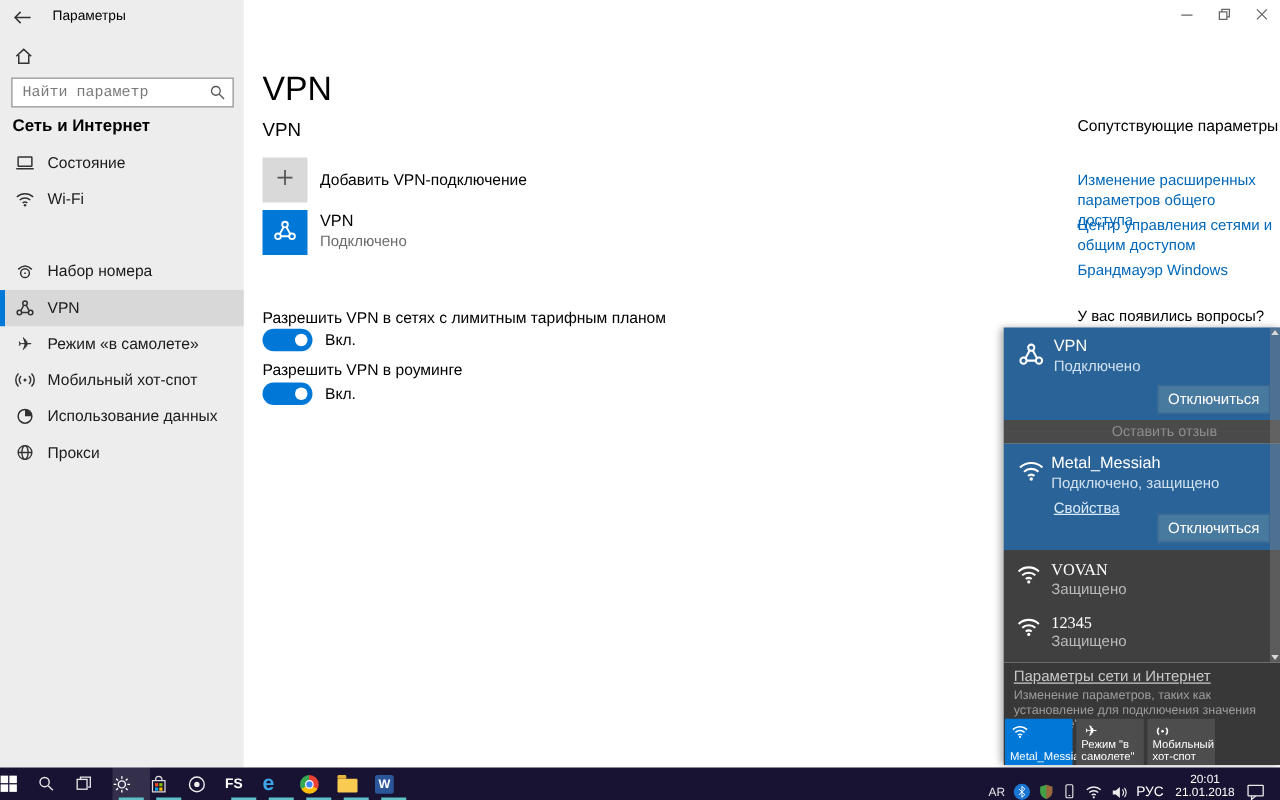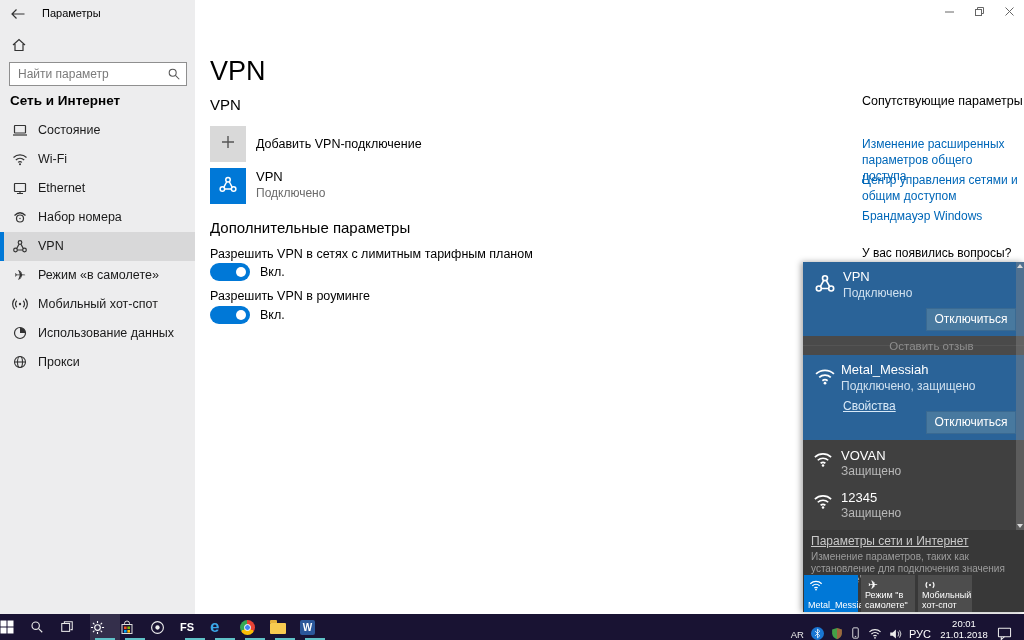--- a/index.html
+++ b/index.html
@@ -11,21 +11,21 @@
   .titlebar-left { position:absolute; left:0; top:0; width:195px; height:30px; z-index:3; }
   .back-btn { position:absolute; left:10px; top:6px; width:18px; height:16px; color:#333; }
   .win-title { position:absolute; left:42px; top:7px; font-size:11px; color:#000; }
   .win-controls { position:absolute; right:0; top:0; height:22px; display:flex; z-index:3; }
   .win-ctl { width:30px; height:22px; display:flex; align-items:center; justify-content:center; color:#666; }
 
   
   .sidebar { position:absolute; left:0; top:0; width:195px; height:614px; background:#ededee; }
   .home-icon { position:absolute; left:11px; top:37px; color:#333; }
   .search-box { position:absolute; left:9px; top:62px; width:178px; height:24px; background:#fff; border:1px solid #8f8f8f; }
-  .search-box input { position:absolute; left:0; top:0; width:152px; height:22px; border:none; outline:none; padding-left:8px; font-size:12px; font-family:Liberation Sans, sans-serif; color:#333; background:transparent; }
+  .search-box input { position:absolute; left:0; top:0; width:152px; height:22px; border:none; outline:none; padding-left:8px; font-size:12px; font-family:Liberation Mono, monospace; color:#333; background:transparent; }
   .search-box input::placeholder { color:#7a7a7a; }
   .search-glyph { position:absolute; right:5px; top:4px; color:#555; }
   .sb-section { position:absolute; left:10px; top:93px; font-size:13.5px; font-weight:700; color:#000; }
   .sb-item { position:absolute; left:0; width:195px; height:29px; font-size:12.5px; color:#1a1a1a; cursor:default; }
   .sb-item .sb-icon { position:absolute; left:12px; top:6px; width:16px; height:16px; color:#333; }
   .sb-item .sb-label { position:absolute; left:38px; top:7px; }
   .sb-item.selected { background:rgba(0,0,0,0.085); }
   .sb-item.selected::before { content:""; position:absolute; left:0; top:0; width:4px; height:29px; background:#0078d7; }
   .glyph-air { font-size:14px; line-height:16px; text-align:center; display:block; }
 
@@ -54,21 +54,21 @@
   .fo-wifi { position:absolute; left:0; top:93px; width:221px; height:85px; background:#2a6398; }
   .fo-list { position:absolute; left:0; top:178px; width:221px; height:90px; background:#404040; }
   .fo-bottom { position:absolute; left:0; top:268px; width:223px; height:82px; background:#383838; }
   .fo-icon { position:absolute; left:11px; top:10px; width:22px; height:22px; color:#fff; }
   .fo-name { position:absolute; left:40px; top:7px; font-size:13px; color:#fff; }
   .fo-status { position:absolute; left:40px; top:24px; font-size:12px; color:#cfe0ef; }
   .fo-props { position:absolute; left:40px; top:44px; font-size:12px; color:#d8e9f7; text-decoration:underline; cursor:pointer; }
   .fo-btn { position:absolute; right:8px; bottom:5px; width:90px; height:23px; background:#48799f; border:1px solid #3a6a92; color:#fff; font-size:12px; text-align:center; line-height:21px; cursor:pointer; }
   .fo-net { position:absolute; left:0; width:221px; height:42px; }
   .fo-net .fo-icon { top:5px; width:20px; height:20px; }
-  .fo-net .fo-name { top:4px; }
+  .fo-net .fo-name { top:4px;font-family:Liberation Serif, serif; }
   .fo-net .fo-status { top:20px; color:#b9b9b9; }
   .fo-link { position:absolute; left:8px; top:4px; font-size:12px; color:#c9c9c9; text-decoration:underline; cursor:pointer; }
   .fo-desc { position:absolute; left:8px; top:21px; width:208px; font-size:10px; line-height:11.5px; color:#9d9d9d; }
   .fo-tiles { position:absolute; left:1px; top:45px; display:flex; gap:3px; }
   .fo-tile { position:relative; width:54px; height:37px; background:#4d4d4d; }
   .fo-tile.active { background:#0078d7; }
   .fo-tile .t-icon { position:absolute; left:5px; top:3px; width:14px; height:14px; color:#fff; }
   .fo-tile .t-label { position:absolute; left:4px; right:2px; bottom:2px; font-size:9px; line-height:9.5px; color:#fff; }
   .fo-scroll { position:absolute; right:0; top:0; width:8px; height:268px; background:rgba(135,135,135,0.4); }
   .fo-scroll .arr-up { position:absolute; top:2px; left:1px; width:0; height:0; border-left:3px solid transparent; border-right:3px solid transparent; border-bottom:4px solid #d8d8d8; }
@@ -154,27 +154,20 @@
         </svg></span>
     <span class="sb-label">Состояние</span>
   </div>
   <div class="sb-item" style="top:145px">
     <span class="sb-icon"><svg width="16" height="16" viewBox="0 0 16 16" fill="none" stroke="currentColor" stroke-width="1.2">
           <path d="M1.5 6.5a9.5 9.5 0 0 1 13 0M3.8 9a6.3 6.3 0 0 1 8.4 0M6.1 11.4a3.1 3.1 0 0 1 3.8 0"></path>
           <circle cx="8" cy="13.2" r="1" fill="currentColor" stroke="none"></circle>
         </svg></span>
     <span class="sb-label">Wi-Fi</span>
   </div>
-  <div class="sb-item" style="top:174px">
-    <span class="sb-icon"><svg width="16" height="16" viewBox="0 0 16 16" fill="none" stroke="currentColor" stroke-width="1.2">
-          <rect x="2.5" y="3.5" width="11" height="8" rx="0.5"></rect>
-          <path d="M8 11.5v2M5 13.5h6"></path>
-        </svg></span>
-    <span class="sb-label">Ethernet</span>
-  </div>
   <div class="sb-item" style="top:203px">
     <span class="sb-icon"><svg width="16" height="16" viewBox="0 0 16 16" fill="none" stroke="currentColor" stroke-width="1.2">
           <path d="M2.5 6.5c3.5-3.5 7.5-3.5 11 0"></path>
           <circle cx="8" cy="9.5" r="3.5"></circle>
           <circle cx="8" cy="9.5" r="0.7" fill="currentColor" stroke="none"></circle>
         </svg></span>
     <span class="sb-label">Набор номера</span>
   </div>
   <div class="sb-item selected" style="top:232px">
     <span class="sb-icon"><svg width="16" height="16" viewBox="0 0 16 16" fill="none" stroke="currentColor" stroke-width="1.2">
@@ -228,21 +221,20 @@
     <span><svg width="20" height="20" viewBox="0 0 16 16" fill="none" stroke="currentColor" stroke-width="1.2">
           <circle cx="3.5" cy="12" r="1.8"></circle>
           <circle cx="12.5" cy="12" r="1.8"></circle>
           <circle cx="8" cy="4.5" r="1.8"></circle>
           <path d="M4.7 10.5L7 6.2M11.3 10.5L9 6.2M5.3 12h5.4"></path>
         </svg></span>
   </div>
   <div class="vpn-name">VPN</div>
   <div class="vpn-status">Подключено</div>
 
-  <div class="sec-title" style="left:210px;top:219px">Дополнительные параметры</div>
   <div class="tg-label" style="top:247px">Разрешить VPN в сетях с лимитным тарифным планом</div>
   <div class="toggle" style="top:263px"></div>
   <div class="tg-state" style="top:265px">Вкл.</div>
   <div class="tg-label" style="top:289px">Разрешить VPN в роуминге</div>
   <div class="toggle" style="top:306px"></div>
   <div class="tg-state" style="top:308px">Вкл.</div>
 
   <div class="rel-title">Сопутствующие параметры</div>
   <div class="rel-link" style="top:136px">Изменение расширенных параметров общего доступа</div>
   <div class="rel-link" style="top:172px">Центр управления сетями и общим доступом</div>

